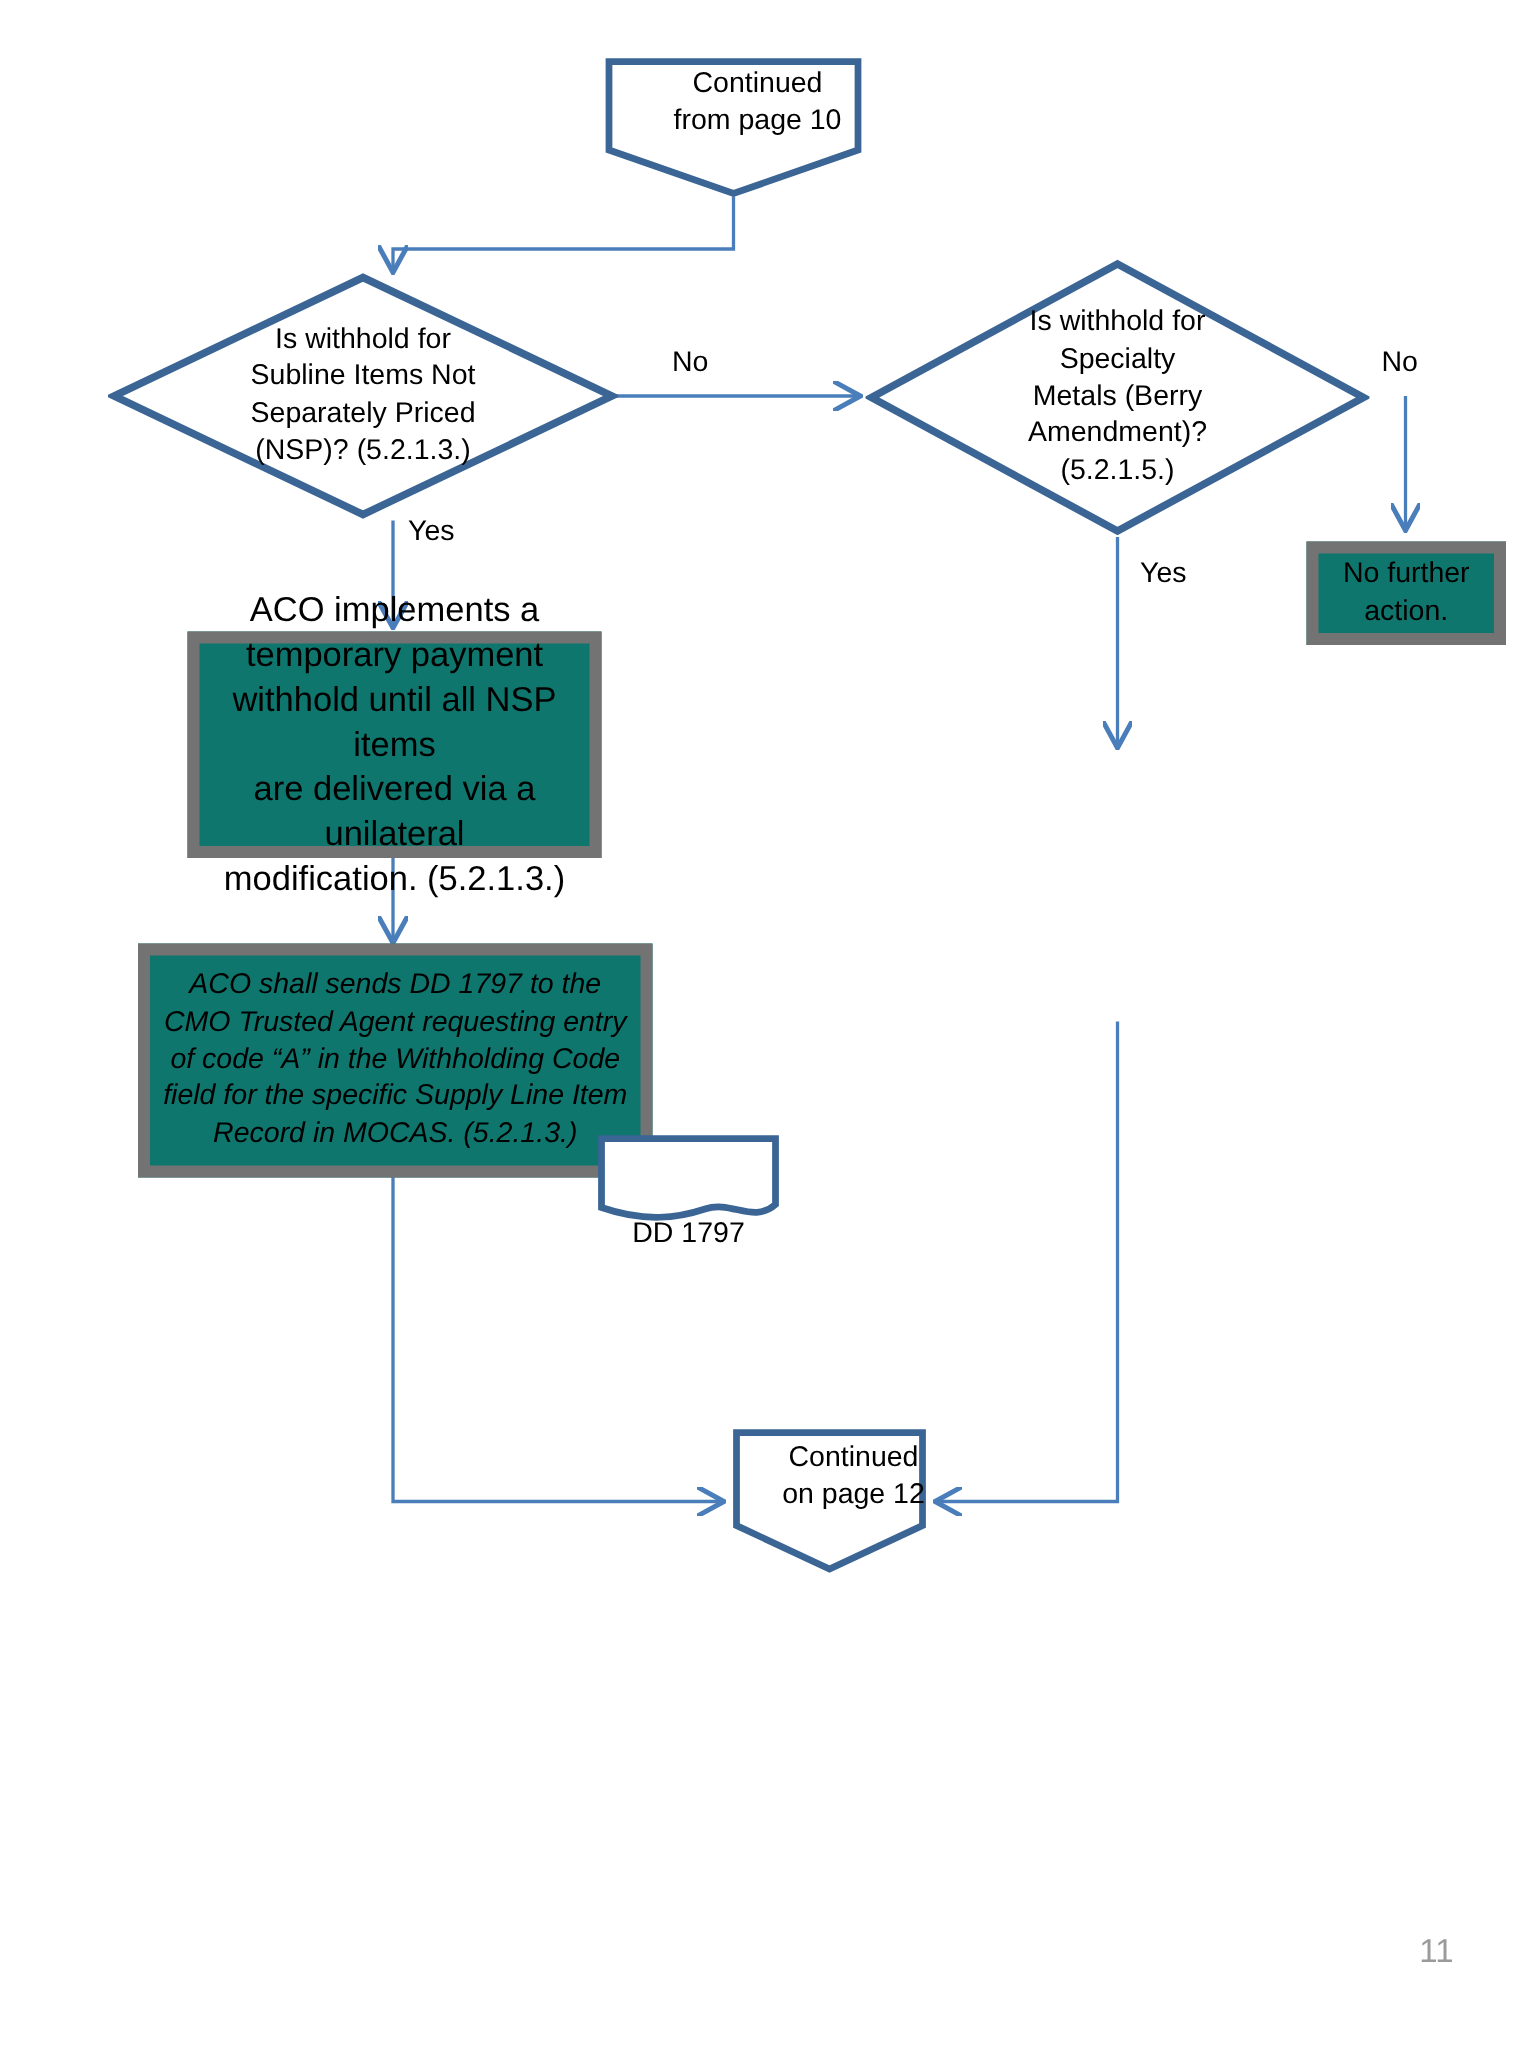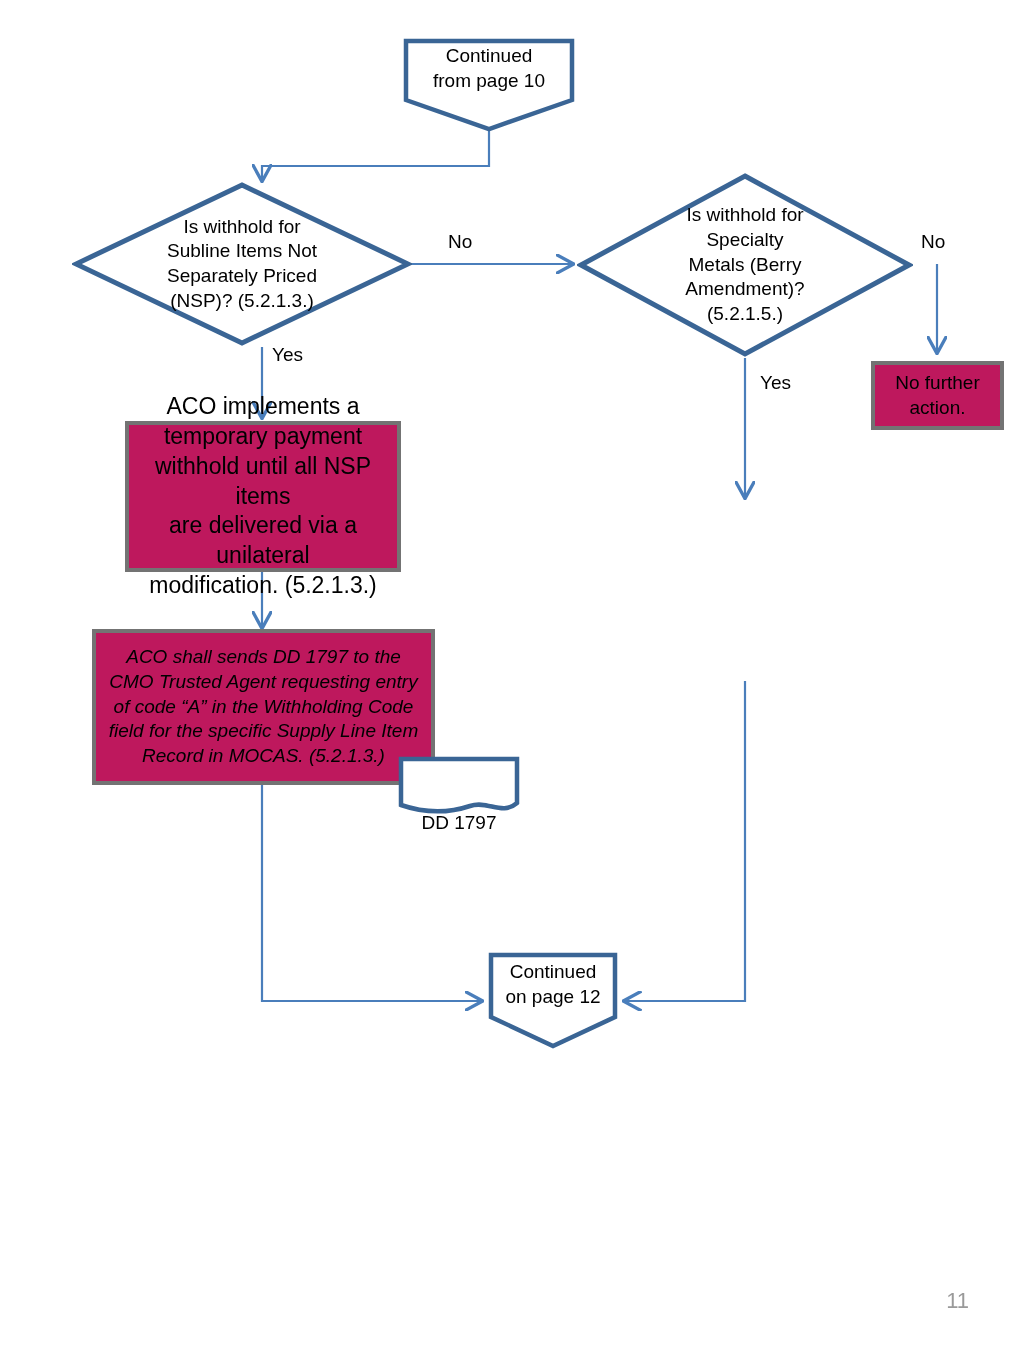--- a/index.html
+++ b/index.html
@@ -37,26 +37,26 @@
     justify-content: center;
     text-align: center;
   }
   .node .txt {
     white-space: pre-line;
     line-height: 1.30;
   }
 
   
   .rect {
-    border: 4px solid #737373;
-    background: #be185d;
-  }
-
-  
-  .pent-wrap { position: absolute; }
+    border: 8px solid #737373;
+    background: #0f766e;
+  }
+
+  
+  .pent-wrap { position: absolute; padding-left: 32px; }
   .pent-wrap svg { position: absolute; left: 0; top: 0; }
   .pent-wrap .txt {
     position: absolute;
     left: 0; top: 0;
     width: 100%;
     display: flex;
     align-items: center;
     justify-content: center;
     text-align: center;
     white-space: pre-line;

